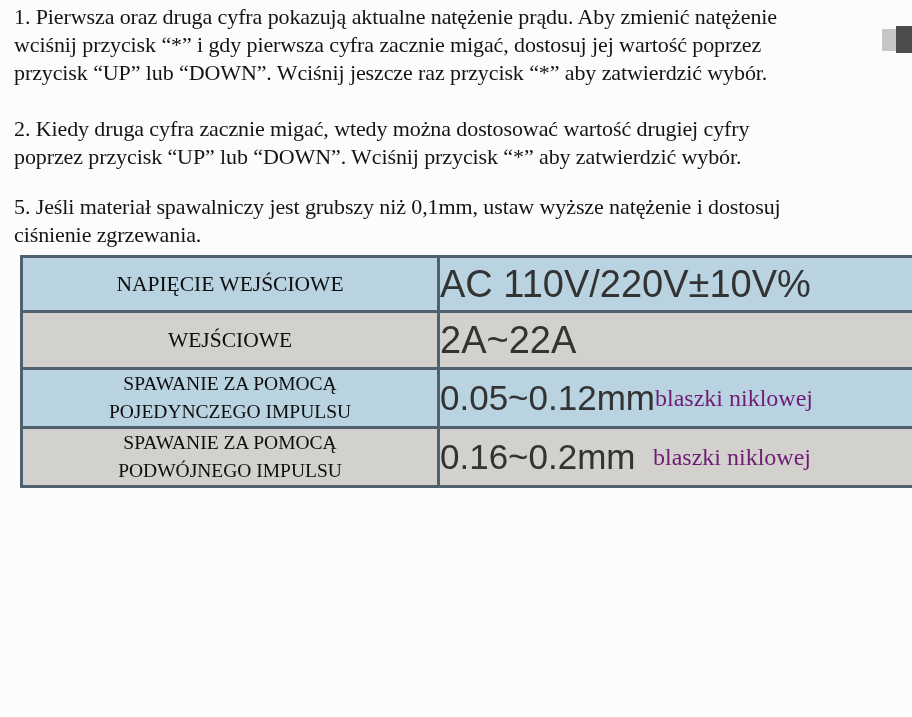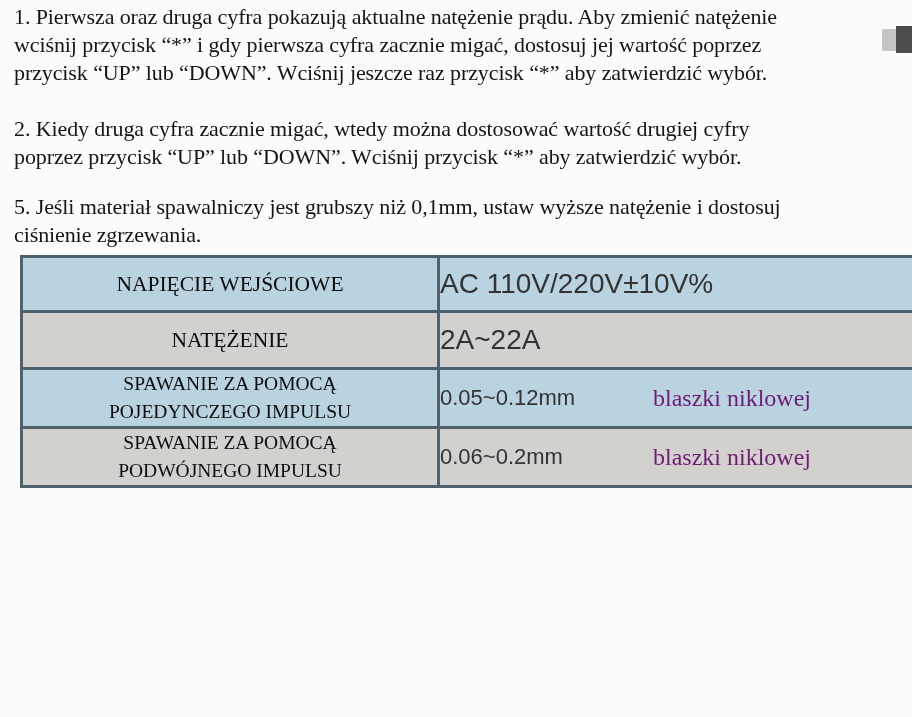--- a/index.html
+++ b/index.html
@@ -79,26 +79,26 @@
   tr.row-blue td { background: var(--table-blue, #b9d3e1); }
   tr.row-gray td { background: var(--table-gray, #d2d1cd); }
   tr.r1 td { height: 52px; }
   tr.r2 td { height: 54px; }
   tr.r3 td { height: 54px; }
   tr.r4 td { height: 52px; }
   .value {
     display: inline-block;
     min-width: 213px;
     font-family: "Liberation Sans", sans-serif;
-    font-size: 28px;
+    font-size: 38px;
     color: var(--value-text, #333333);
     white-space: nowrap;
     vertical-align: middle;
   }
-  tr.small-label .value { font-size: 22px; }
+  tr.small-label .value { font-size: 35px; }
   .note {
     font-family: "Liberation Serif", serif;
     font-size: 24px;
     color: #701a75;
     white-space: nowrap;
     vertical-align: middle;
   }
 </style>
 </head>
 <body>
@@ -114,33 +114,33 @@
 
   <table class="spec-table">
     <tbody>
       <tr class="row-blue r1">
         <td class="label-cell">NAPIĘCIE WEJŚCIOWE</td>
         <td class="value-cell">
           <span class="value">AC 110V/220V±10V%</span><span class="note"></span>
         </td>
       </tr>
       <tr class="row-gray r2">
-        <td class="label-cell">NATĘŻENIE</td>
+        <td class="label-cell">WEJŚCIOWE</td>
         <td class="value-cell">
           <span class="value">2A~22A</span><span class="note"></span>
         </td>
       </tr>
       <tr class="row-blue small-label r3">
         <td class="label-cell">SPAWANIE ZA POMOCĄ<br>POJEDYNCZEGO IMPULSU</td>
         <td class="value-cell">
           <span class="value">0.05~0.12mm</span><span class="note">blaszki niklowej</span>
         </td>
       </tr>
       <tr class="row-gray small-label r4">
         <td class="label-cell">SPAWANIE ZA POMOCĄ<br>PODWÓJNEGO IMPULSU</td>
         <td class="value-cell">
-          <span class="value">0.06~0.2mm</span><span class="note">blaszki niklowej</span>
+          <span class="value">0.16~0.2mm</span><span class="note">blaszki niklowej</span>
         </td>
       </tr>
     </tbody>
   </table>
 
 </div>
 
 </body></html>

